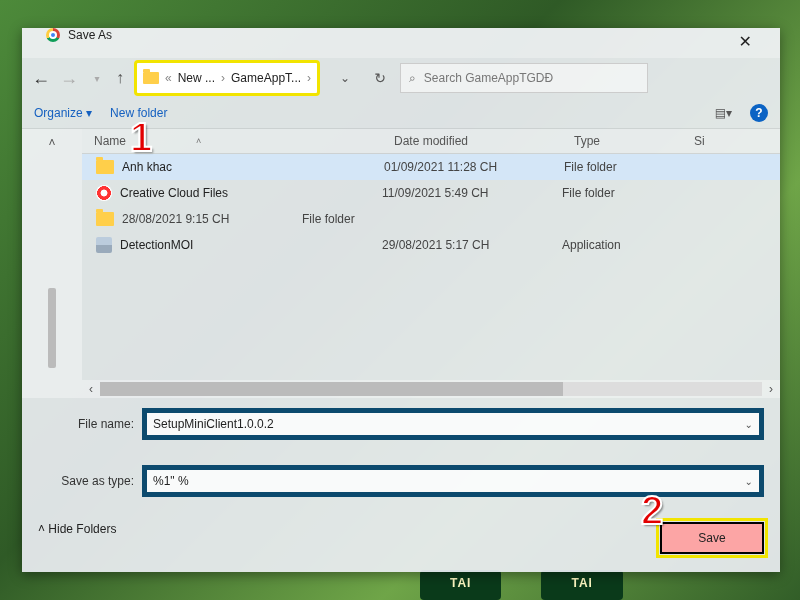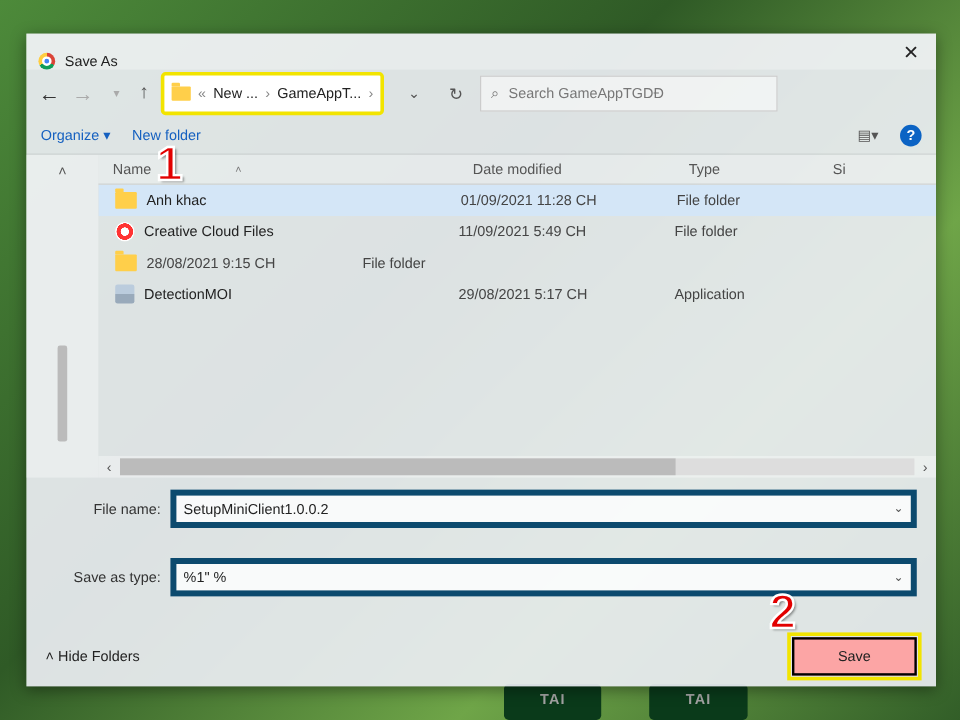--- a/index.html
+++ b/index.html
@@ -1,20 +1,20 @@
 <!DOCTYPE html>
 <html><head>
 <meta charset="utf-8">
 <style>
   body{margin:0;width:800px;height:600px;overflow:hidden;font-family:"Segoe UI",Arial,sans-serif;font-size:12px;color:#222;background:#3a6b2f;position:relative}
   .bg{position:absolute;inset:0;background:linear-gradient(135deg,#4d8a3a 0%,#2f5a26 40%,#6fa548 70%,#325e28 100%)}
   .bg-strip{position:absolute;bottom:0;left:0;right:0;height:30px;display:flex;gap:40px;padding-left:420px}
-  .bg-btn{background:#0a3a1a;color:#a3a3a3;font-weight:bold;padding:6px 30px;border-radius:4px;letter-spacing:1px}
+  .bg-btn{background:#0a3a1a;color:#fef9c3;font-weight:bold;padding:6px 30px;border-radius:4px;letter-spacing:1px}
   .dialog{position:absolute;left:22px;top:28px;width:758px;height:544px;background:rgba(235,238,243,0.92);box-shadow:0 3px 12px rgba(0,0,0,.4);display:flex;flex-direction:column}
-  .titlebar{height:30px;display:flex;align-items:flex-end;padding:0 10px;background:rgba(255,255,255,0.3)}
+  .titlebar{height:30px;display:flex;align-items:flex-start;padding:0 24px;background:rgba(255,255,255,0.3)}
   .chrome-ico{width:14px;height:14px;border-radius:50%;background:conic-gradient(#db4437 0 120deg,#0f9d58 120deg 240deg,#ffcd40 240deg 360deg);position:relative;margin-right:8px}
   .chrome-ico::after{content:"";position:absolute;inset:3px;background:#4285f4;border:2px solid #fff;border-radius:50%}
   .titlebar .spacer{flex:1}
   .close-x{font-size:16px;padding:4px;cursor:default}
   .navbar{height:40px;display:flex;align-items:center;padding:0 10px;gap:10px}
   .nav-arrow{width:18px;text-align:center;font-size:18px;color:#333}
   .nav-arrow.dis{color:#aaa}
   .nav-up{font-size:16px;color:#555}
   .address{height:30px;border:3px solid #f2e400;border-radius:4px;background:#fff;display:flex;align-items:center;padding:0 6px;gap:6px}
   .folder-ico{width:16px;height:12px;background:#ffcf4a;border-radius:1px;position:relative}
@@ -50,21 +50,21 @@
   .row .type{width:140px;color:#444}
   .hscroll{height:18px;display:flex;align-items:center;background:rgba(255,255,255,.35)}
   .hscroll .left,.hscroll .right{width:18px;text-align:center;color:#555}
   .hscroll .track{flex:1;height:14px;background:#ddd;position:relative}
   .hscroll .thumb{position:absolute;left:0;top:0;bottom:0;width:70%;background:#bbb}
   .bottom{padding:10px 16px 0}
   .field{display:flex;align-items:center;margin-bottom:25px}
   .field label{width:96px;text-align:right;padding-right:8px;color:#333}
   .combo{flex:1;height:22px;background:rgba(255,255,255,.8);border:5px solid #0c4a6e;display:flex;align-items:center;padding:0 6px;justify-content:space-between}
   .combo .caret{color:#555;font-size:10px}
-  .footer{height:50px;display:flex;align-items:center;padding:0 16px;gap:14px}
+  .footer{height:50px;display:flex;padding:0 16px;gap:14px}
   .footer .spacer{flex:1}
   .btn{width:100px;height:28px;background:#e8e8e8;border:1px solid #adadad;display:flex;align-items:center;justify-content:center}
   .btn.primary{outline:3px solid #f2e400;outline-offset:1px;border:2px solid #000000;background:#fca5a5}
   .callout{position:absolute;font-family:Arial Black,Arial;font-size:40px;font-weight:900;color:#e20000;-webkit-text-stroke:2px #fff;text-shadow:2px 2px 2px rgba(0,0,0,.4);z-index:10}
 </style>
 </head>
 <body>
 
 <div class="bg">
   <div class="bg-strip">

